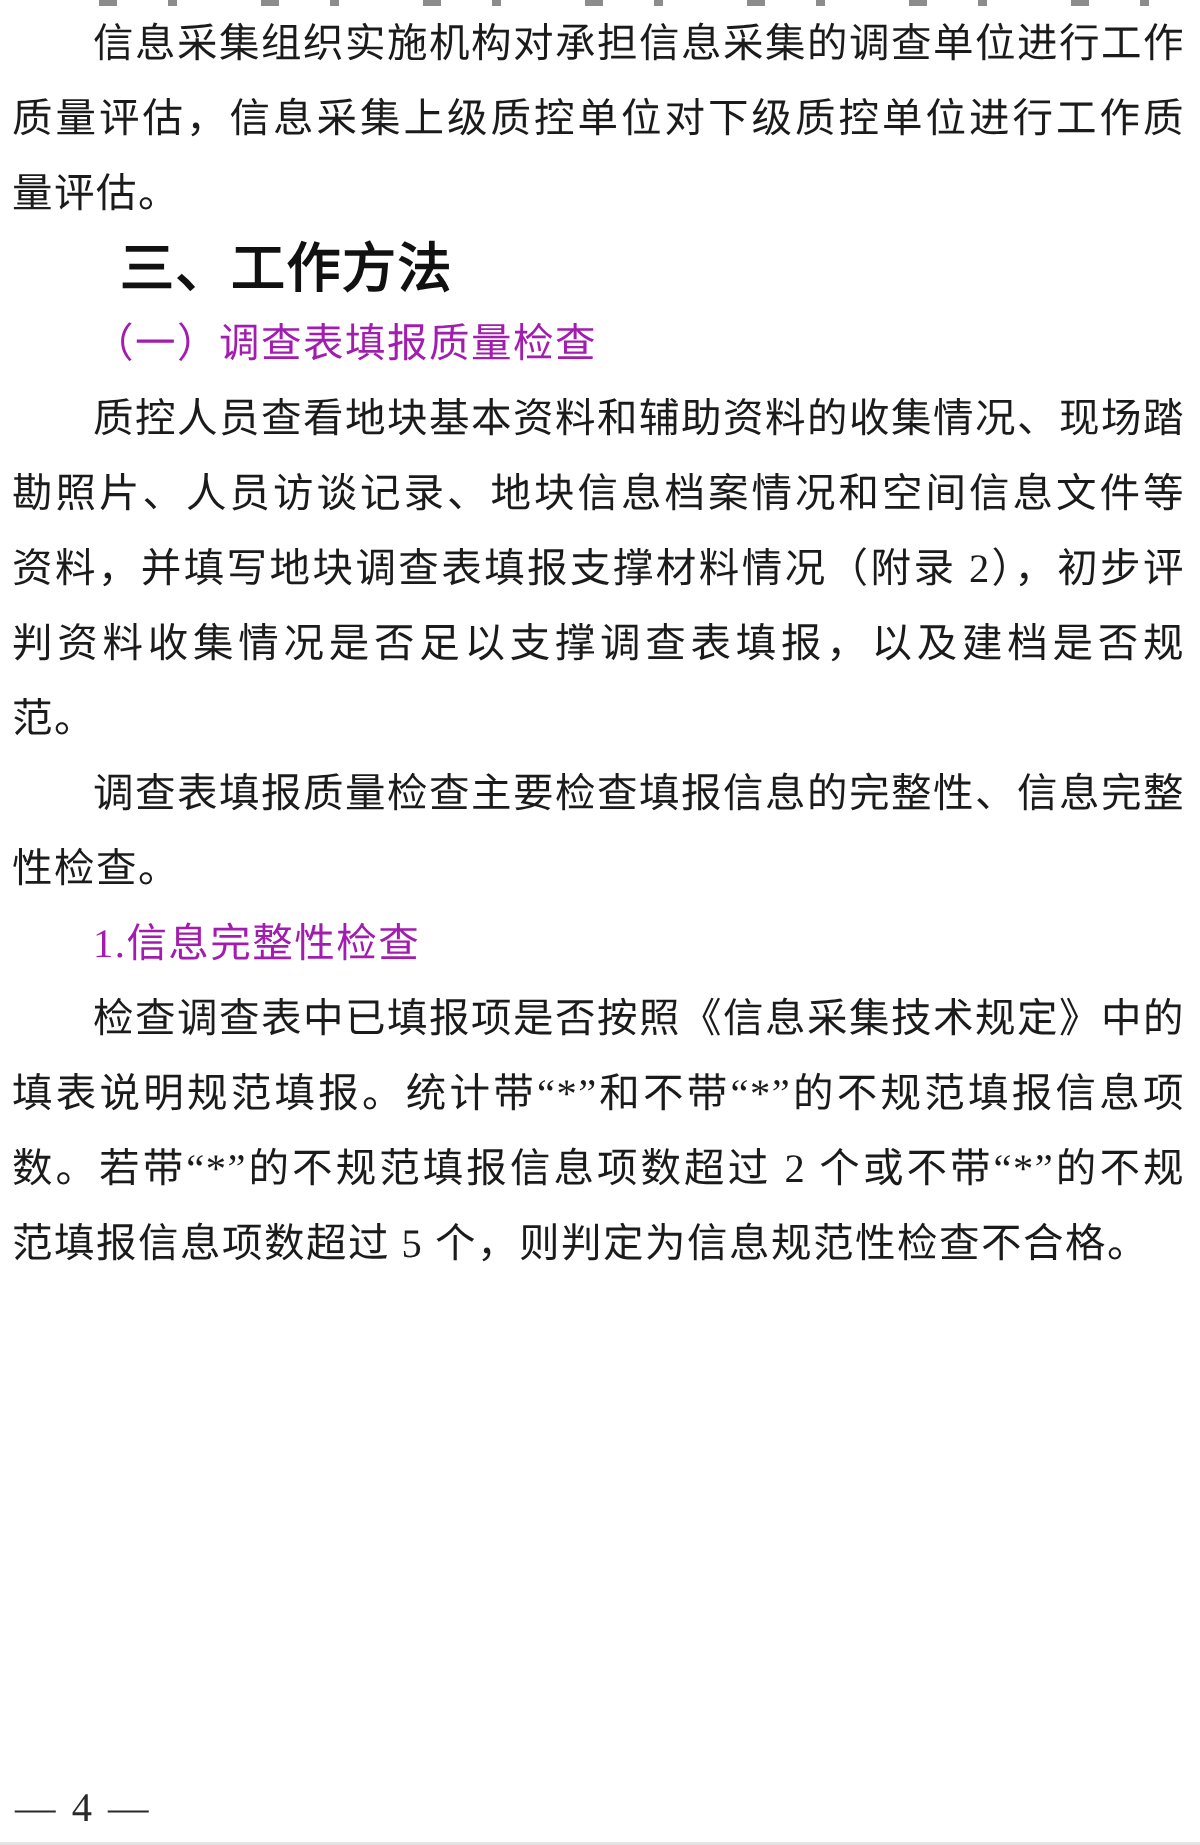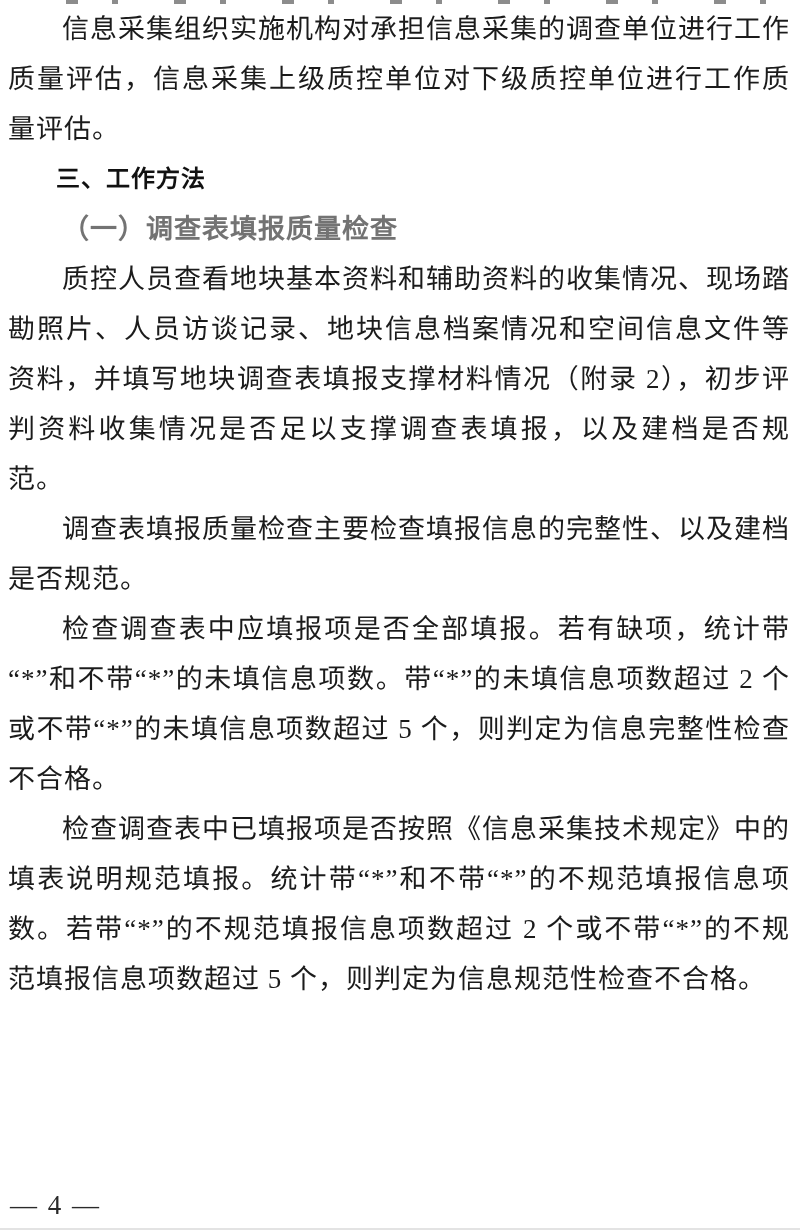--- a/index.html
+++ b/index.html
@@ -61,28 +61,28 @@
     text-align: justify;
     text-justify: inter-character;
     word-break: break-all;
   }
   .para {
     font-weight: 400;
   }
   .h-section {
     font-family: "Liberation Sans", sans-serif;
     font-weight: 700;
-    font-size: 24px;
+    font-size: 36px;
     text-align: left;
     color: #111111;
   }
   .h-sub, .h-num {
-    font-weight: 700;
+    font-weight: 400;
     text-align: left;
-    color: #737373;
+    color: #a21caf;
   }
   .footer {
     position: absolute;
     left: 10px;
     bottom: 10px;
     font-size: 27px;
     line-height: 30px;
     letter-spacing: 2px;
     color: #2a2a2a;
   }
@@ -97,24 +97,24 @@
   <div class="content">
 
     <p class="para">信息采集组织实施机构对承担信息采集的调查单位进行工作质量评估，信息采集上级质控单位对下级质控单位进行工作质量评估。</p>
 
     <p class="h-section">三、工作方法</p>
 
     <p class="h-sub">（一）调查表填报质量检查</p>
 
     <p class="para">质控人员查看地块基本资料和辅助资料的收集情况、现场踏勘照片、人员访谈记录、地块信息档案情况和空间信息文件等资料，并填写地块调查表填报支撑材料情况（附录 2），初步评判资料收集情况是否足以支撑调查表填报，以及建档是否规范。</p>
 
-    <p class="para">调查表填报质量检查主要检查填报信息的完整性、以及建档是否规范。</p>
+    <p class="para">调查表填报质量检查主要检查填报信息的完整性、信息完整性检查。</p>
 
+    <p class="h-num">1.信息完整性检查</p>
 
-    <p class="para">检查调查表中应填报项是否全部填报。若有缺项，统计带“*”和不带“*”的未填信息项数。带“*”的未填信息项数超过 2 个或不带“*”的未填信息项数超过 5 个，则判定为信息完整性检查不合格。</p>
 
 
 
     <p class="para">检查调查表中已填报项是否按照《信息采集技术规定》中的填表说明规范填报。统计带“*”和不带“*”的不规范填报信息项数。若带“*”的不规范填报信息项数超过 2 个或不带“*”的不规范填报信息项数超过 5 个，则判定为信息规范性检查不合格。</p>
 
   </div>
 
   <div class="footer">— 4 —</div>
 
   <div class="scan-artifact-bottom"></div>

